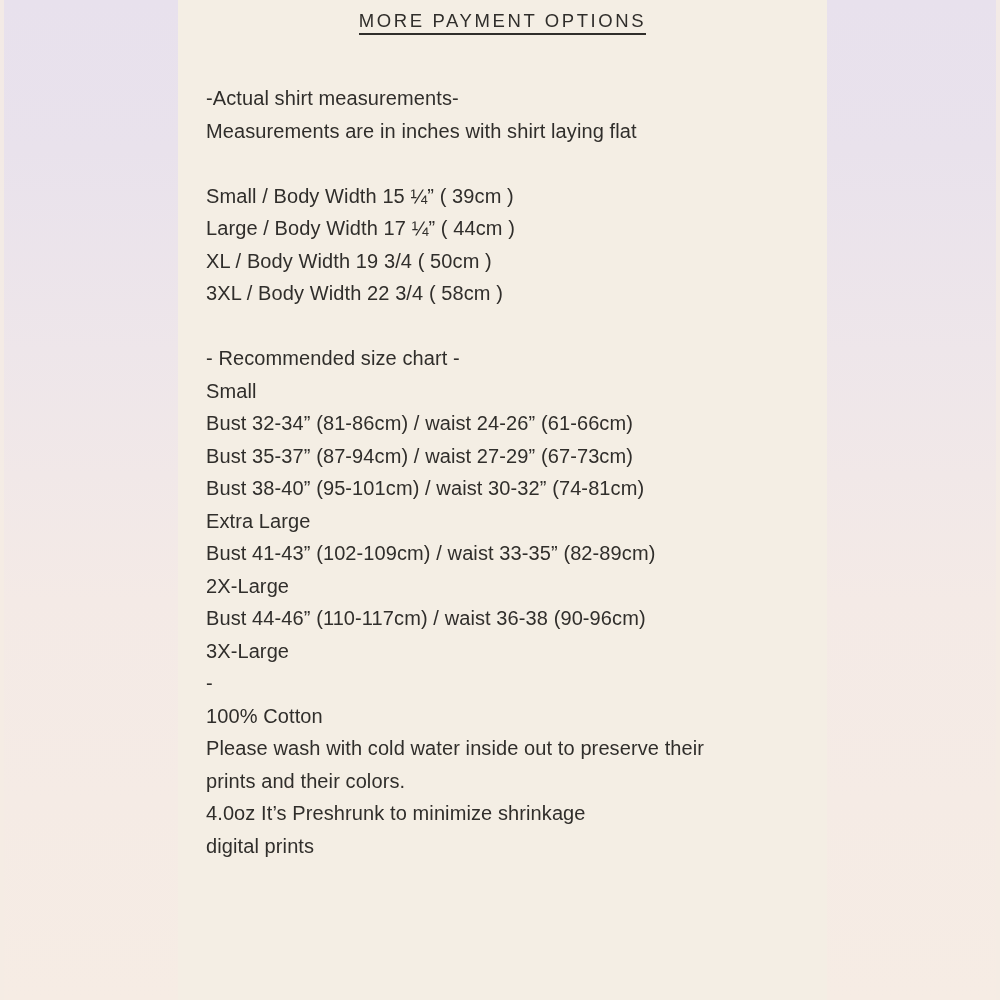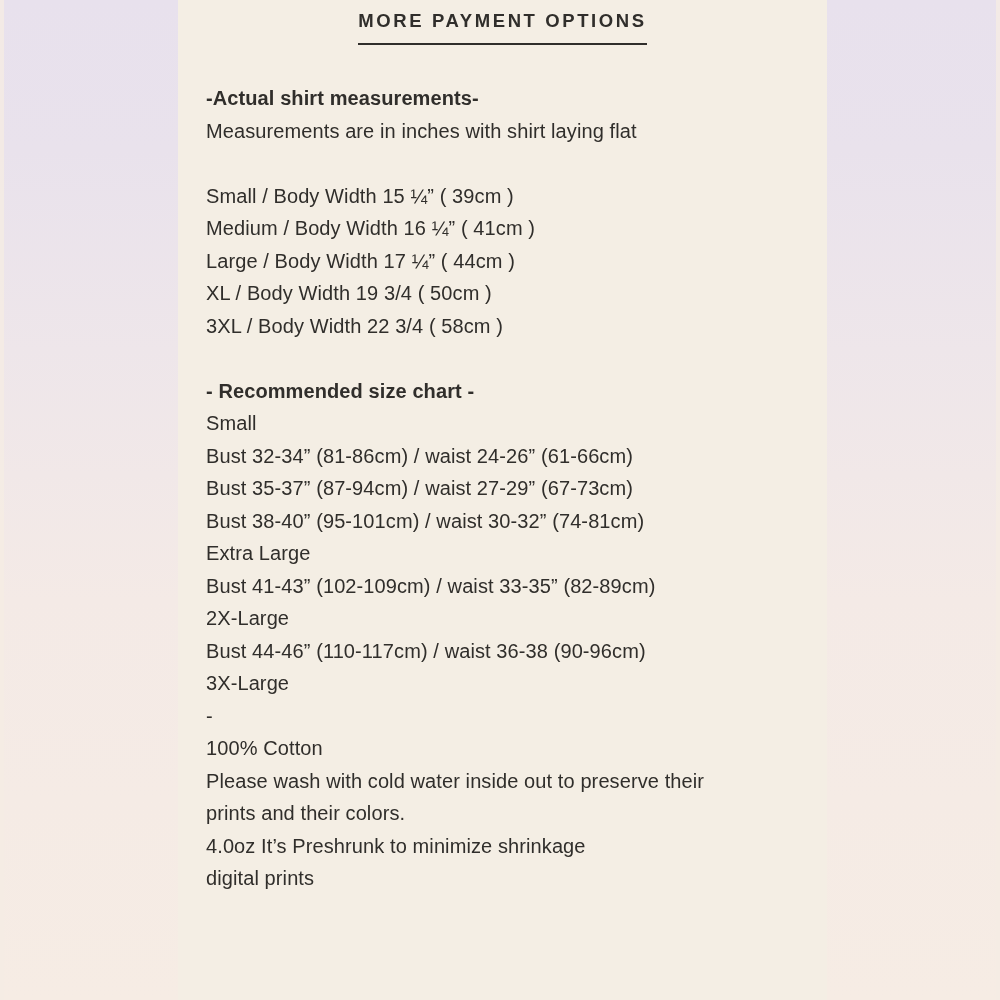--- a/index.html
+++ b/index.html
@@ -43,64 +43,63 @@
   .panel-header {
     position: absolute;
     top: 10px;
     left: 0;
     right: 0;
     text-align: center;
   }
   .payment-link {
     display: inline-block;
     font-size: 18.5px;
-    font-weight: 700;
+    font-weight: 400;
     letter-spacing: 2.6px;
     color: #302e2b;
     text-decoration: none;
     border-bottom: 2px solid #302e2b;
-    padding-bottom: 11px;
+    padding-bottom: 1px;
     cursor: pointer;
   }
   .content {
     position: absolute;
     top: 82px;
     left: 0;
     right: 0;
     padding: 0 28px;
     font-size: 20px;
     color: #302e2b;
   }
   .line {
     margin: 0;
     line-height: 32.5px;
     white-space: nowrap;
     letter-spacing: 0.1px;
   }
   .line.bold {
-    font-weight: 700;
+    font-weight: 400;
   }
 </style>
 </head>
 <body>
 
 <div class="backdrop-edge-left"></div>
 <div class="backdrop-edge-right"></div>
 
 <div class="panel">
   <div class="panel-header">
     <a class="payment-link">MORE PAYMENT OPTIONS</a>
   </div>
   <div class="content">
 
   <p class="line bold">-Actual shirt measurements-</p>
       <p class="line">Measurements are in inches with shirt laying flat</p>
       <p class="line">&nbsp;</p>
       <p class="line">Small / Body Width 15 ¼” ( 39cm )</p>
-      <p class="line">Medium / Body Width 16 ¼” ( 41cm )</p>
       <p class="line">Large / Body Width 17 ¼” ( 44cm )</p>
       <p class="line">XL / Body Width 19 3/4 ( 50cm )</p>
       <p class="line">3XL / Body Width 22 3/4 ( 58cm )</p>
       <p class="line">&nbsp;</p>
       <p class="line bold">- Recommended size chart -</p>
       <p class="line">Small</p>
       <p class="line">Bust 32-34” (81-86cm) / waist 24-26” (61-66cm)</p>
       <p class="line">Bust 35-37” (87-94cm) / waist 27-29” (67-73cm)</p>
       <p class="line">Bust 38-40” (95-101cm) / waist 30-32” (74-81cm)</p>
       <p class="line">Extra Large</p>

